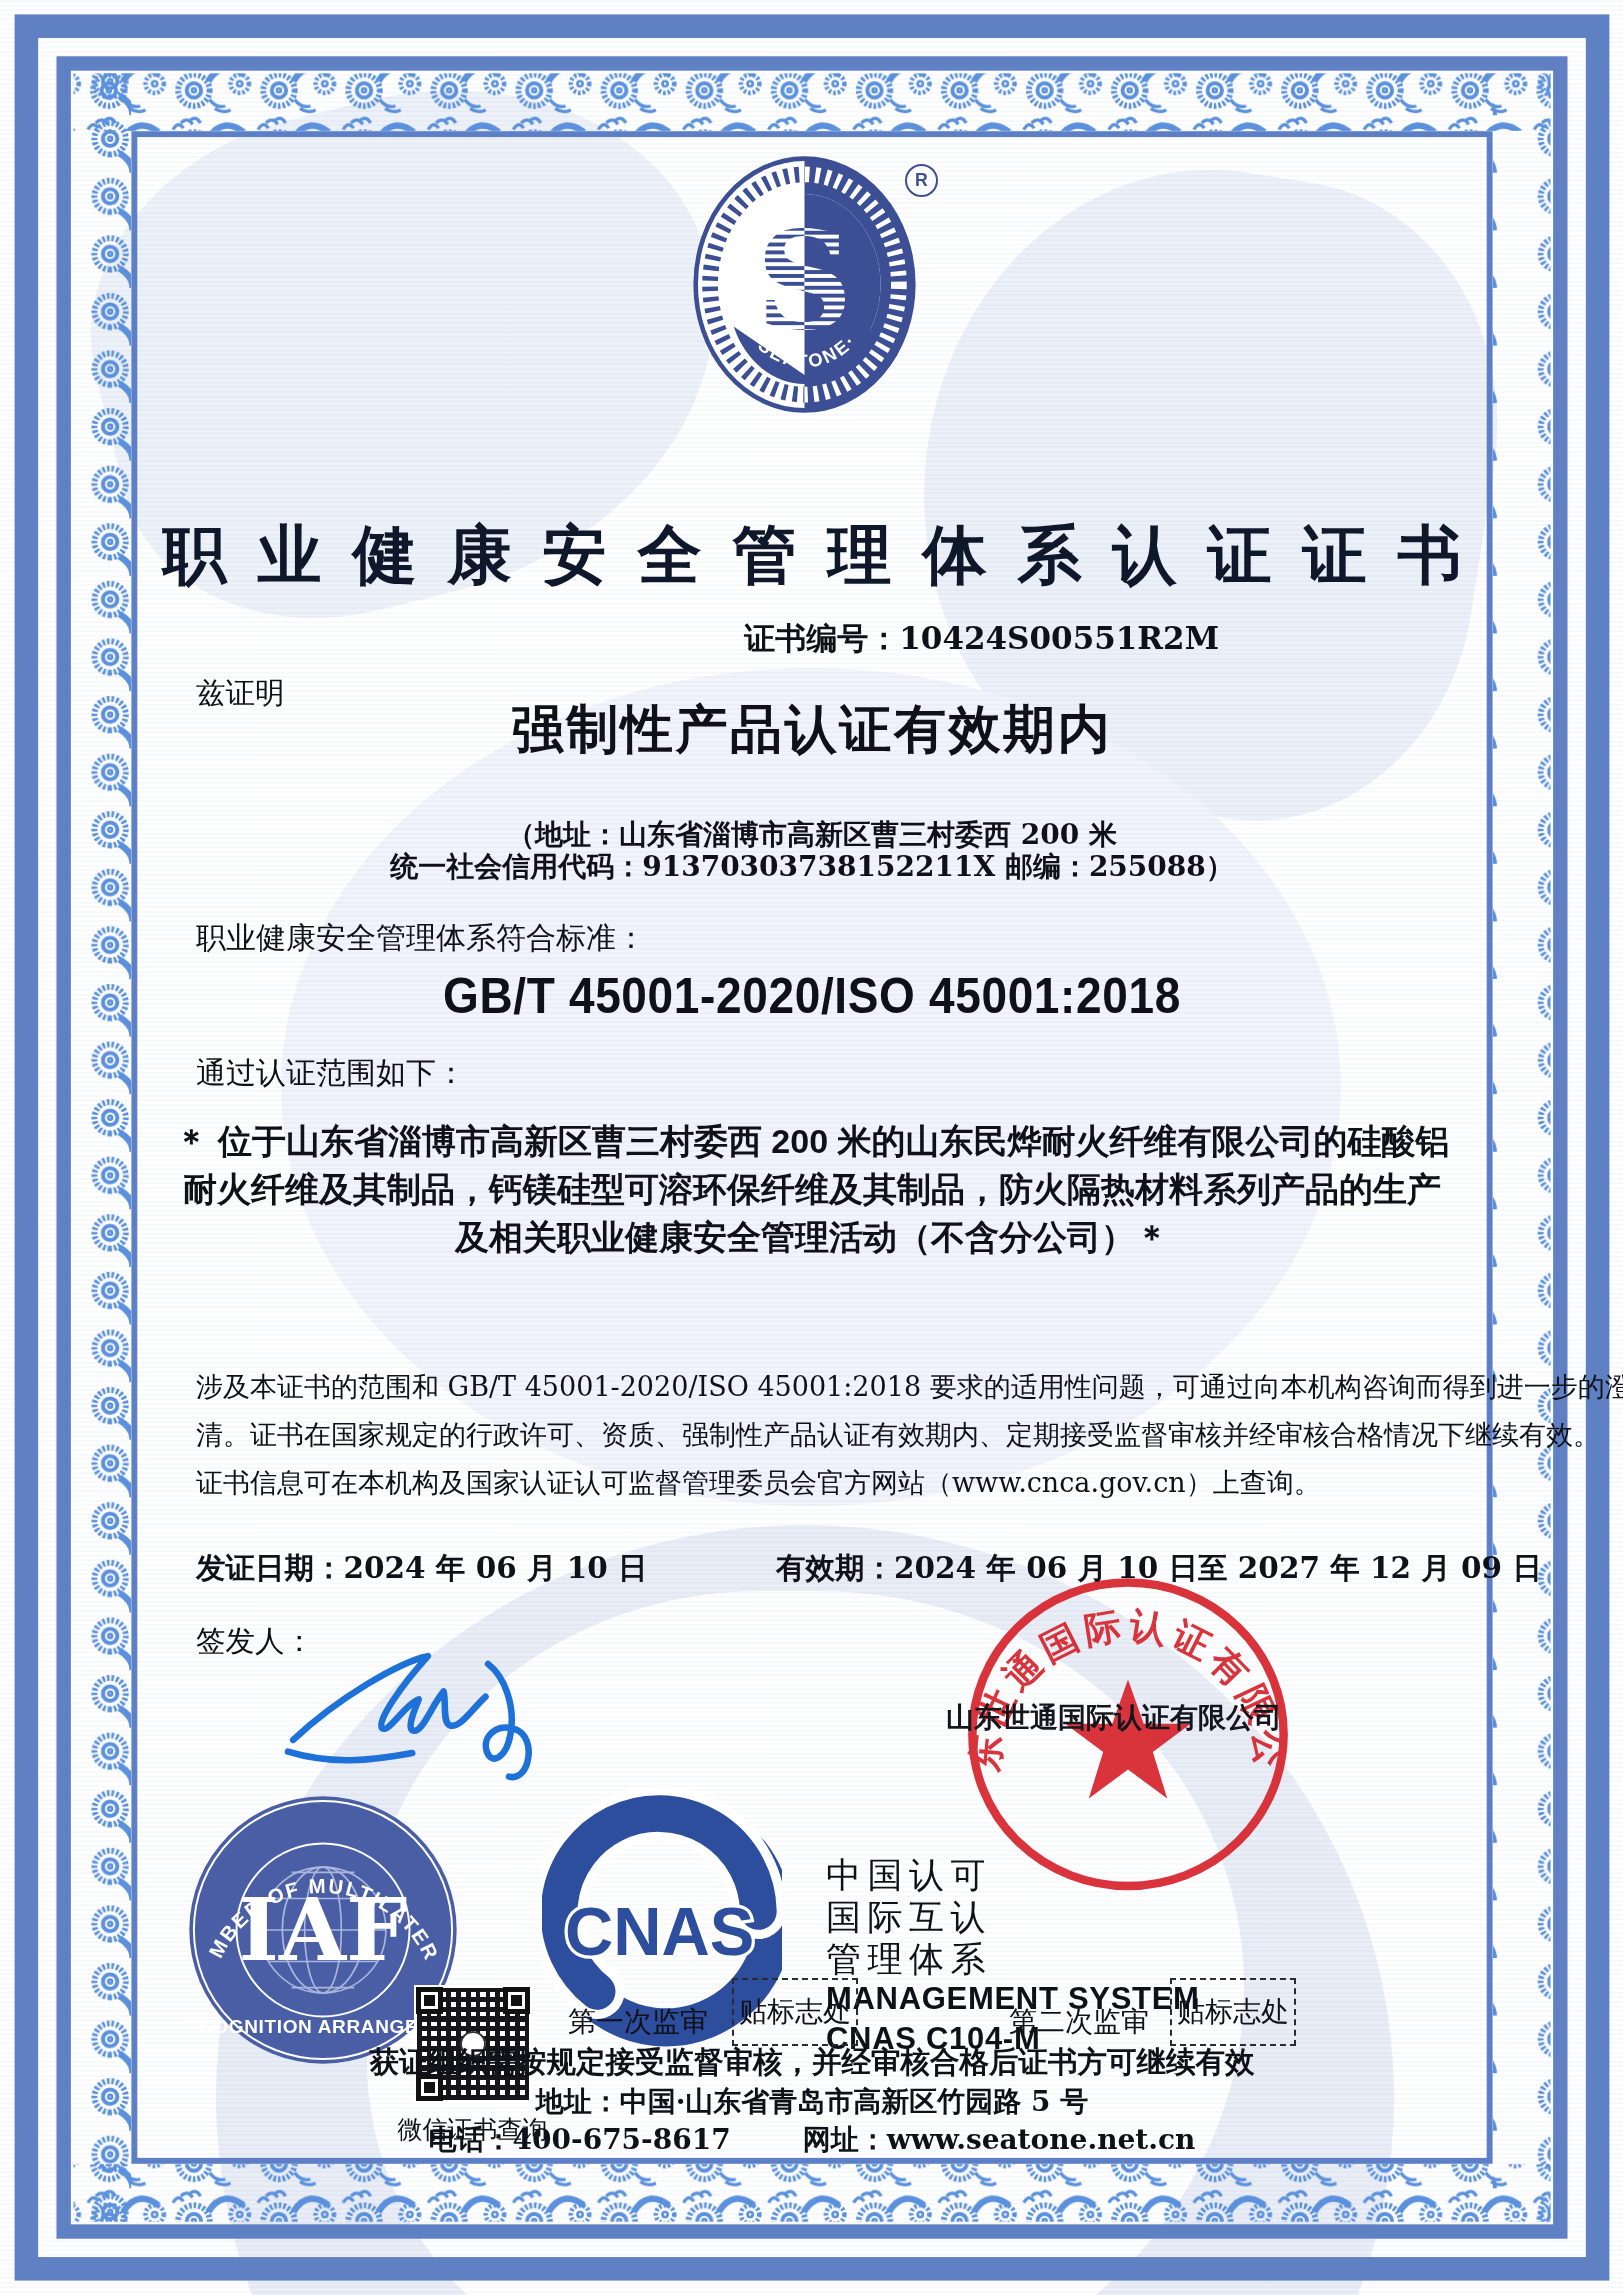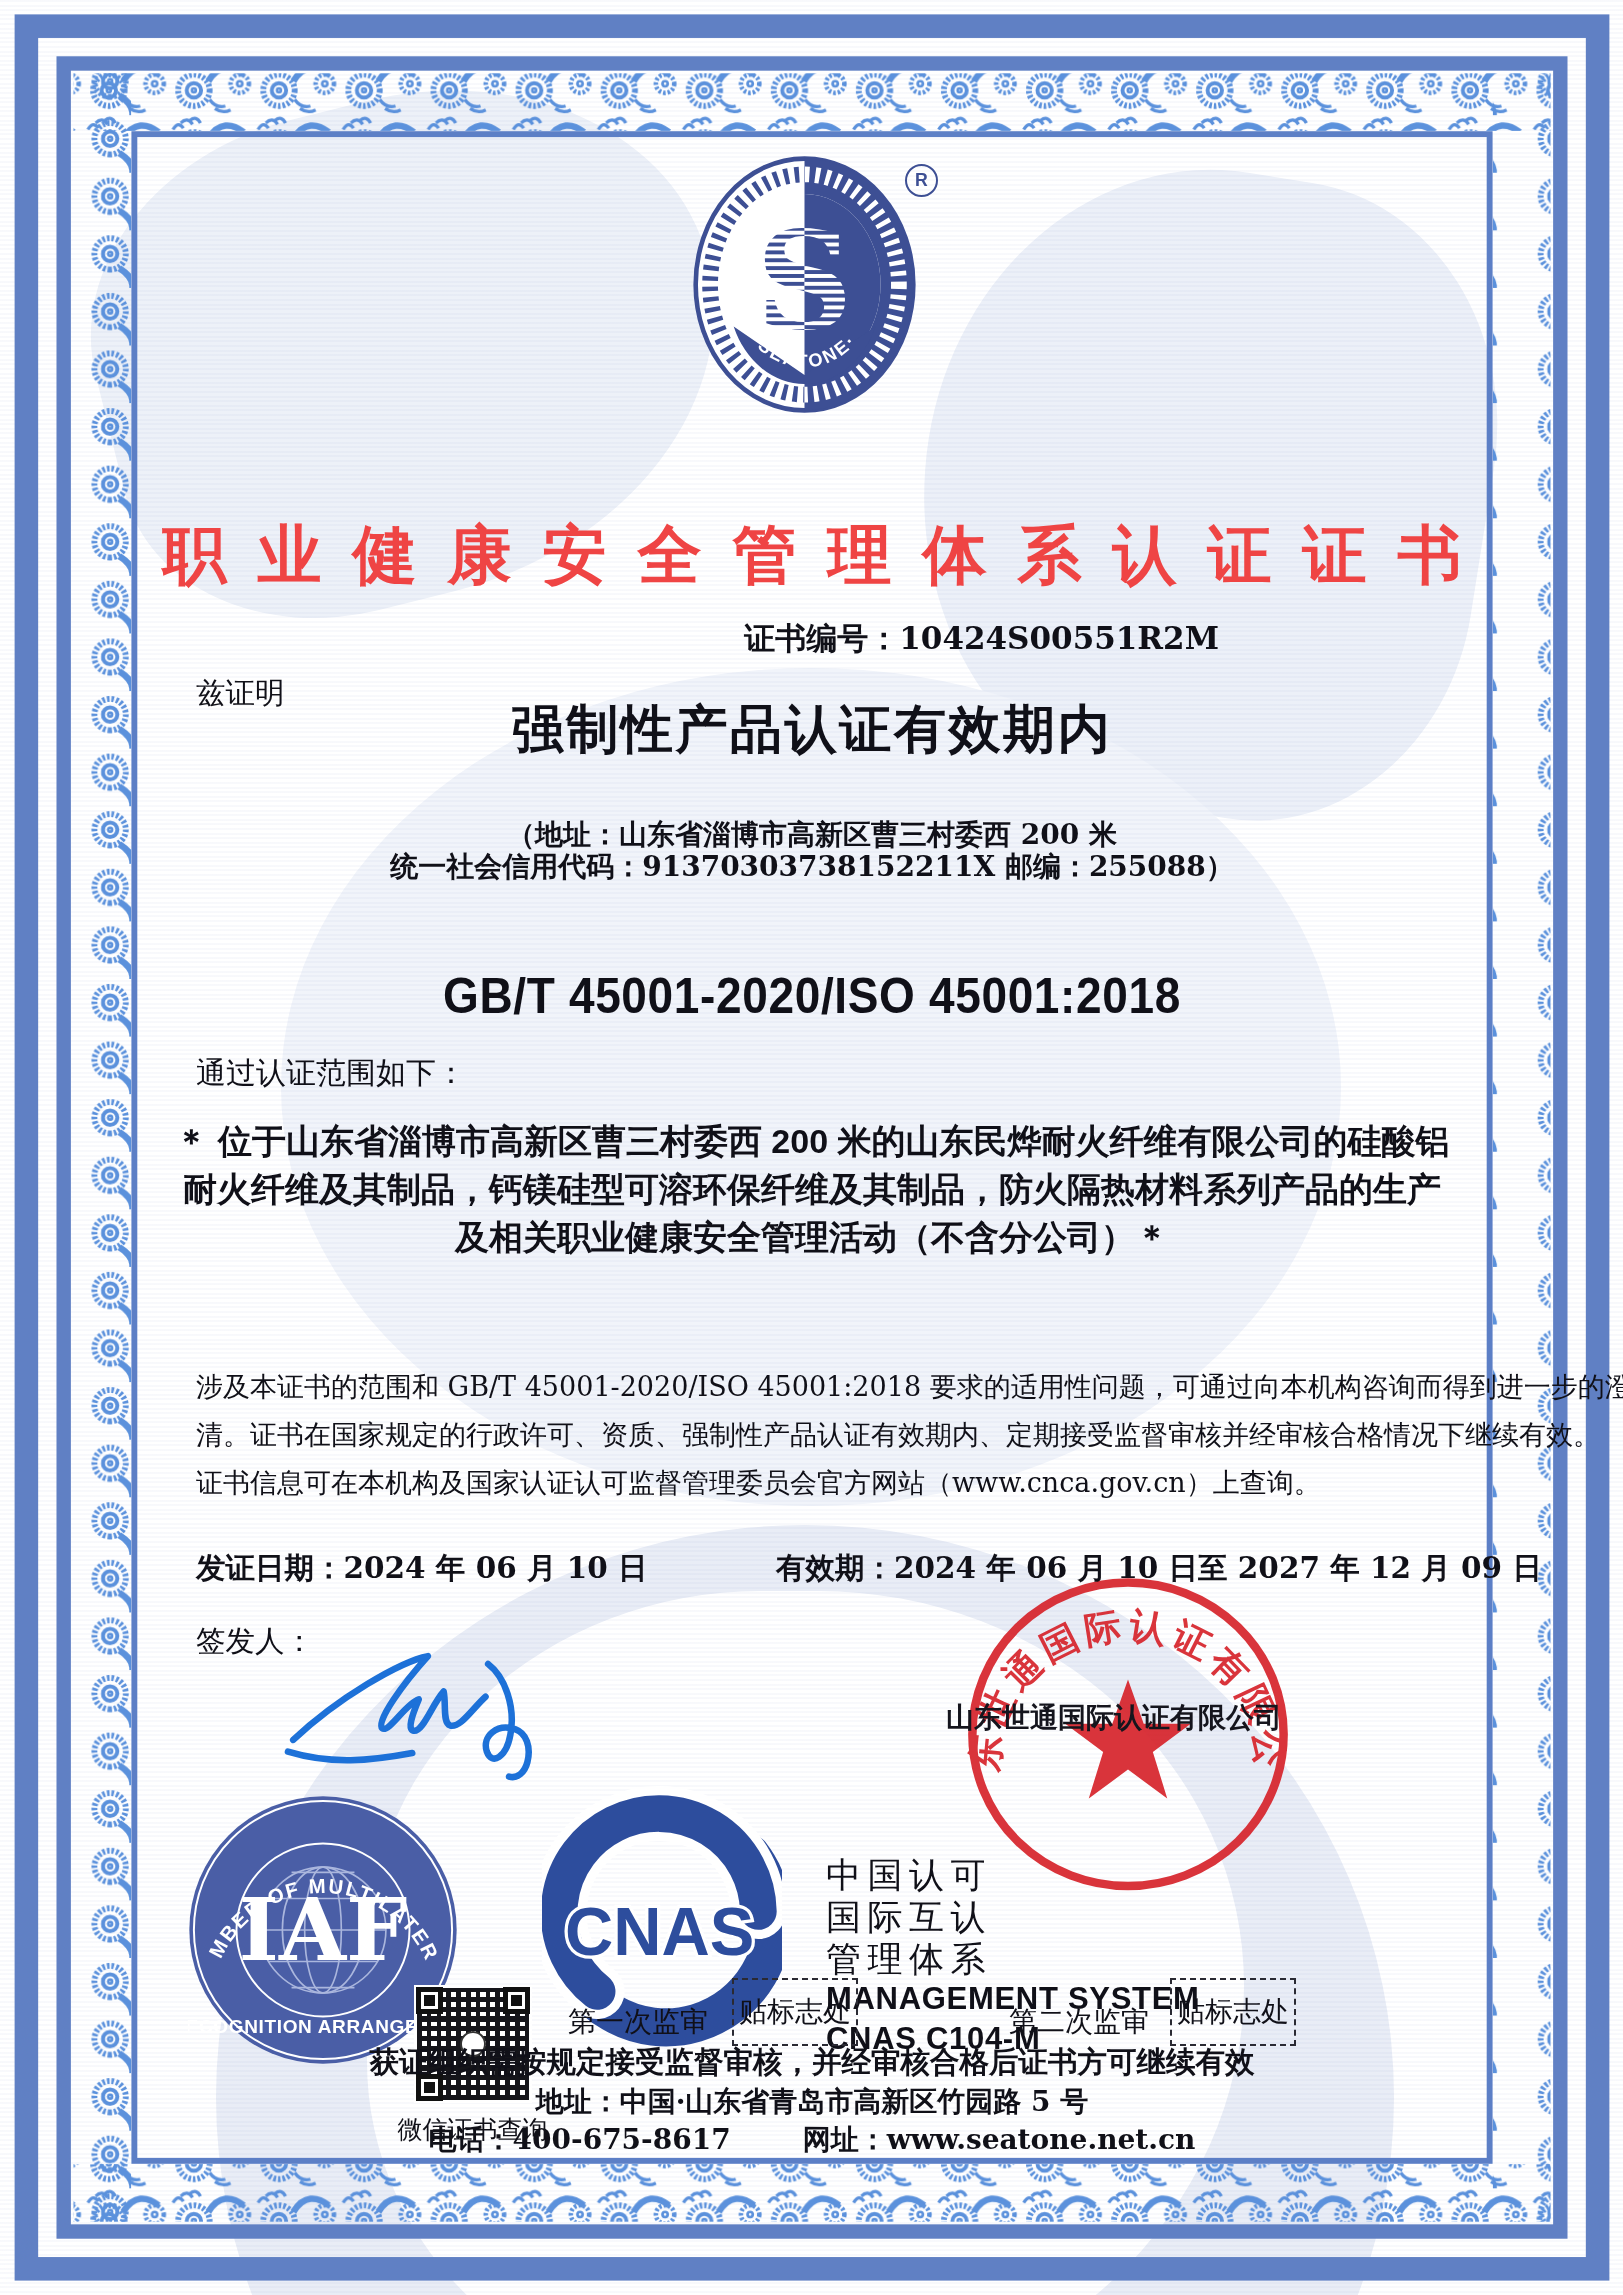--- a/index.html
+++ b/index.html
@@ -22,21 +22,21 @@
   .content{position:absolute;inset:0;z-index:4;color:#101018;}
   .abs{position:absolute;}
   .ctr{left:0;width:1624px;text-align:center;}
   .serif{font-family:"DejaVu Serif","Liberation Serif",serif;}
   .sans{font-family:"Liberation Sans","DejaVu Sans",sans-serif;}
 
   .logo-svg{left:693px;top:156px;width:223px;height:257px;}
   .reg-mark{left:905px;top:164px;width:29px;height:29px;border:2.6px solid #3d4f94;border-radius:50%;
     color:#3d4f94;font-weight:bold;font-size:17.7px;line-height:29px;text-align:center;}
 
-  .title{top:512px;font-size:64px;font-weight:bold;letter-spacing:31px;text-indent:31px;color:#ef4444;}
+  .title{top:512px;font-size:64px;font-weight:bold;letter-spacing:31px;text-indent:31px;color:#0f172a;}
   .cert-no{top:618px;right:405px;font-size:31px;font-weight:bold;}
   .intro{top:674px;left:196px;font-size:29.5px;}
   .company{top:695px;font-size:52px;font-weight:bold;letter-spacing:2.6px;}
   .addr1{top:816px;font-size:28px;font-weight:bold;}
   .addr2{top:848px;font-size:28px;font-weight:bold;}
   .std-label{top:918px;left:196px;font-size:30px;}
   .standard{top:967px;font-size:50px;font-weight:600;letter-spacing:0.7px;transform:scaleX(0.92);}
   .scope-label{top:1053px;left:196px;font-size:30px;}
   .scope{top:1117px;font-size:34px;font-weight:bold;line-height:48px;}
   .legal{top:1363px;left:196px;width:1234px;font-size:27px;line-height:48px;white-space:nowrap;}
@@ -164,20 +164,21 @@
       <span>证书编号：</span><span>10424S00551R2M</span>
     </div>
 
     <div class="abs intro serif">兹证明</div>
 
     <div class="abs ctr company">强制性产品认证有效期内</div>
 
     <div class="abs ctr addr1 serif">（地址：山东省淄博市高新区曹三村委西 200 米</div>
     <div class="abs ctr addr2 serif">统一社会信用代码：91370303738152211X 邮编：255088）</div>
 
+    <div class="abs std-label serif">职业健康安全管理体系符合标准：</div>
     <div class="abs ctr standard sans">GB/T 45001-2020/ISO 45001:2018</div>
 
     <div class="abs scope-label serif">通过认证范围如下：</div>
     <div class="abs ctr scope">
       <div>＊ 位于山东省淄博市高新区曹三村委西 200 米的山东民烨耐火纤维有限公司的硅酸铝</div>
       <div>耐火纤维及其制品，钙镁硅型可溶环保纤维及其制品，防火隔热材料系列产品的生产</div>
       <div>及相关职业健康安全管理活动（不含分公司）＊</div>
     </div>
 
     <div class="abs legal serif">

